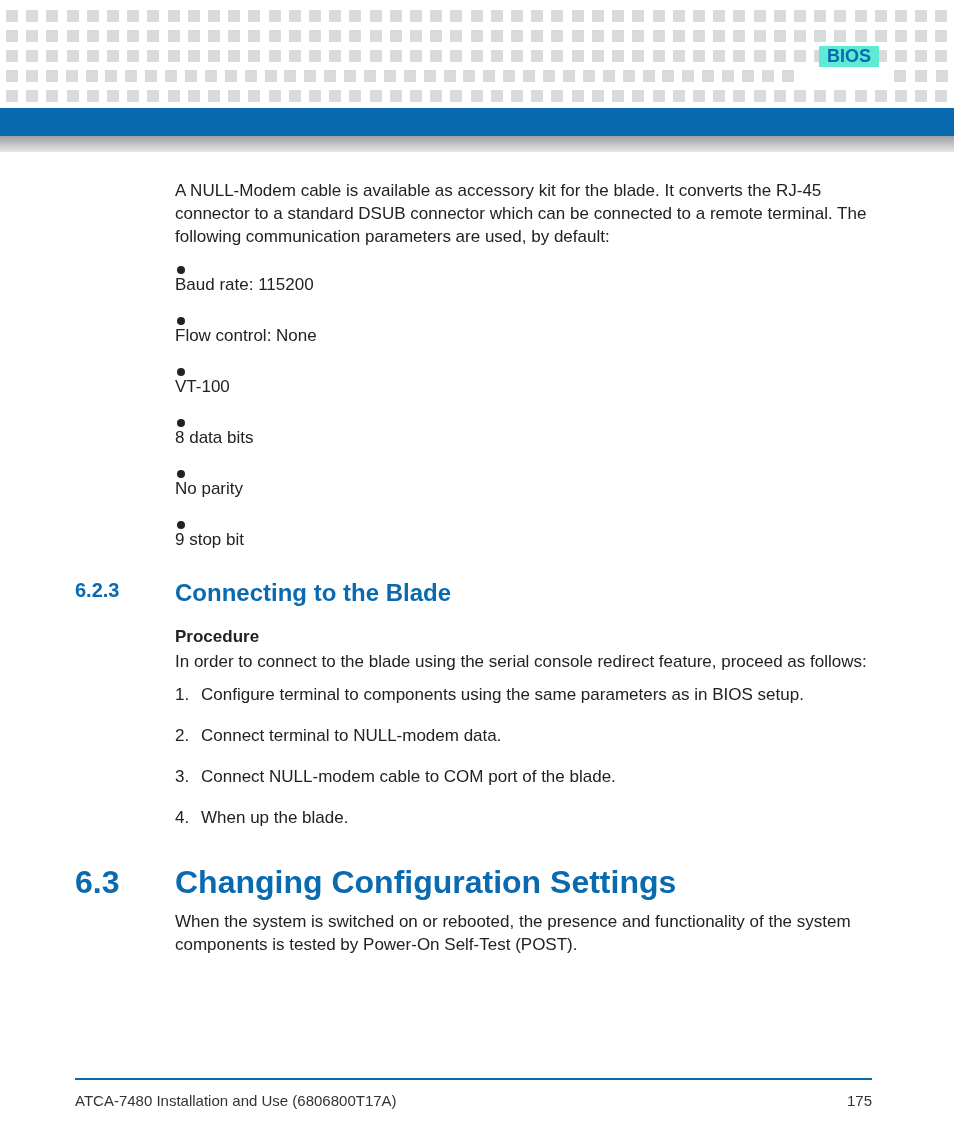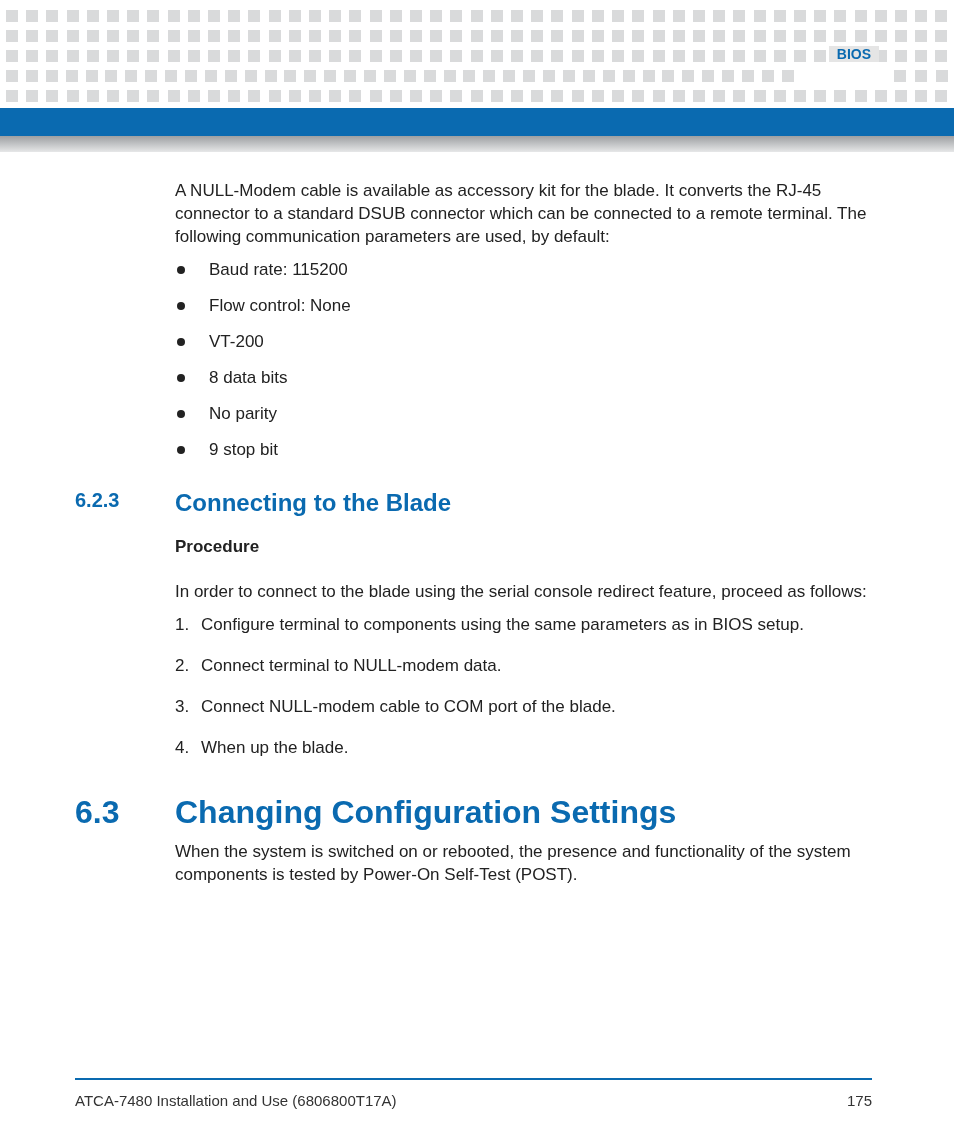--- a/index.html
+++ b/index.html
@@ -19,22 +19,22 @@
     right: 0;
   }
   .dot-row { display: flex; justify-content: space-between; padding: 0 6px; }
   .dot { width: 12px; height: 12px; background: #d9dadb; }
   .header-title {
     position: absolute;
     right: 75px;
     top: 46px;
     color: #0a6ab0;
     font-weight: 700;
-    font-size: 14px;
-    background: #e5e5e5;
+    font-size: 18px;
+    background: #5eead4;
     padding: 0 8px;
     z-index: 2;
   }
   .blue-bar {
     position: absolute;
     top: 108px;
     left: 0;
     right: 0;
     height: 28px;
     background: #0a6ab0;
@@ -59,20 +59,21 @@
     line-height: 1.35;
     color: #222;
     margin: 0 0 10px 0;
   }
   ul.bullets { list-style: none; padding: 0; margin: 6px 0 0 0; }
   ul.bullets li {
     font-size: 17px;
     line-height: 1.3;
     margin: 0 0 14px 0;
     display: flex;
+    flex-direction: column;
   }
   ul.bullets li .dot-b {
     width: 8px; height: 8px; border-radius: 50%; background: #222;
     margin: 7px 24px 0 2px; flex: 0 0 8px;
   }
   .h3-row { display: flex; margin-top: 28px; }
   .h3-num { width: 100px; color: #0a6ab0; font-weight: 700; font-size: 20px; }
   .h3-txt { color: #0a6ab0; font-weight: 700; font-size: 24px; }
   .h2-row { display: flex; margin-top: 34px; }
   .h2-num { width: 100px; color: #0a6ab0; font-weight: 700; font-size: 32px; }
@@ -368,21 +369,21 @@
       <li>
           <span class="dot-b"></span>
           <span>Baud rate: 115200</span>
         </li>
       <li>
           <span class="dot-b"></span>
           <span>Flow control: None</span>
         </li>
       <li>
           <span class="dot-b"></span>
-          <span>VT-200</span>
+          <span>VT-100</span>
         </li>
       <li>
           <span class="dot-b"></span>
           <span>8 data bits</span>
         </li>
       <li>
           <span class="dot-b"></span>
           <span>No parity</span>
         </li>
       <li>
@@ -392,21 +393,21 @@
     </ul>
   </div>
 
   <div class="h3-row">
     <div class="h3-num">6.2.3</div>
     <div class="h3-txt">Connecting to the Blade</div>
   </div>
 
   <div class="body-indent">
     <div class="sub-b">Procedure</div>
-    <p class="para" style="margin-top:24px;">In order to connect to the blade using the serial console redirect feature, proceed as follows:</p>
+    <p class="para" style="margin-top:4px;">In order to connect to the blade using the serial console redirect feature, proceed as follows:</p>
     <ol class="steps">
       <li>
           <span class="num">1.</span>
           <span>Configure terminal to components using the same parameters as in BIOS setup.</span>
         </li>
       <li>
           <span class="num">2.</span>
           <span>Connect terminal to NULL-modem data.</span>
         </li>
       <li>

